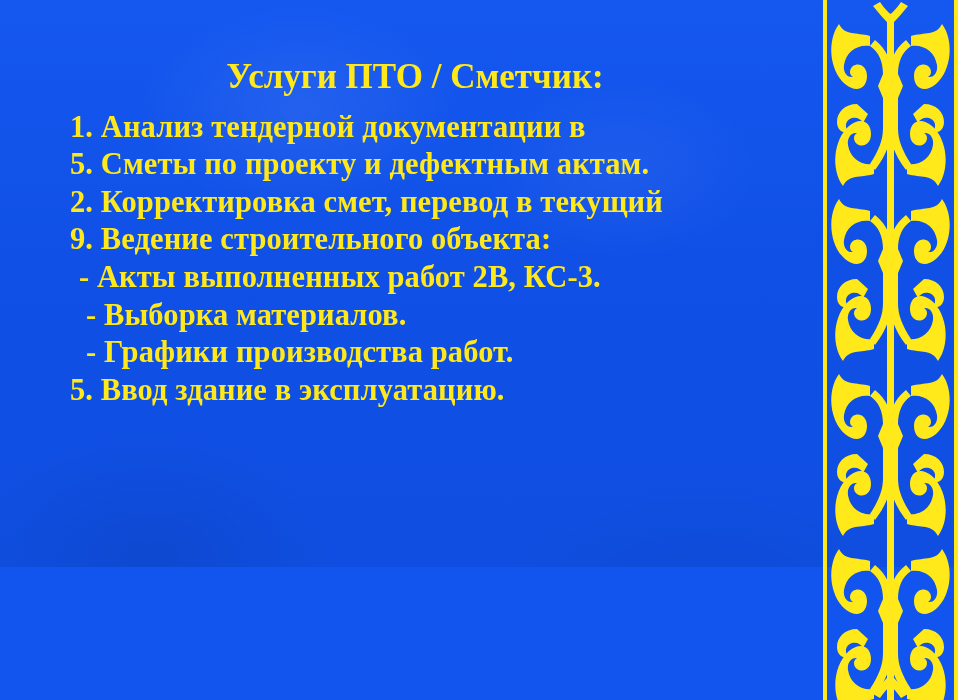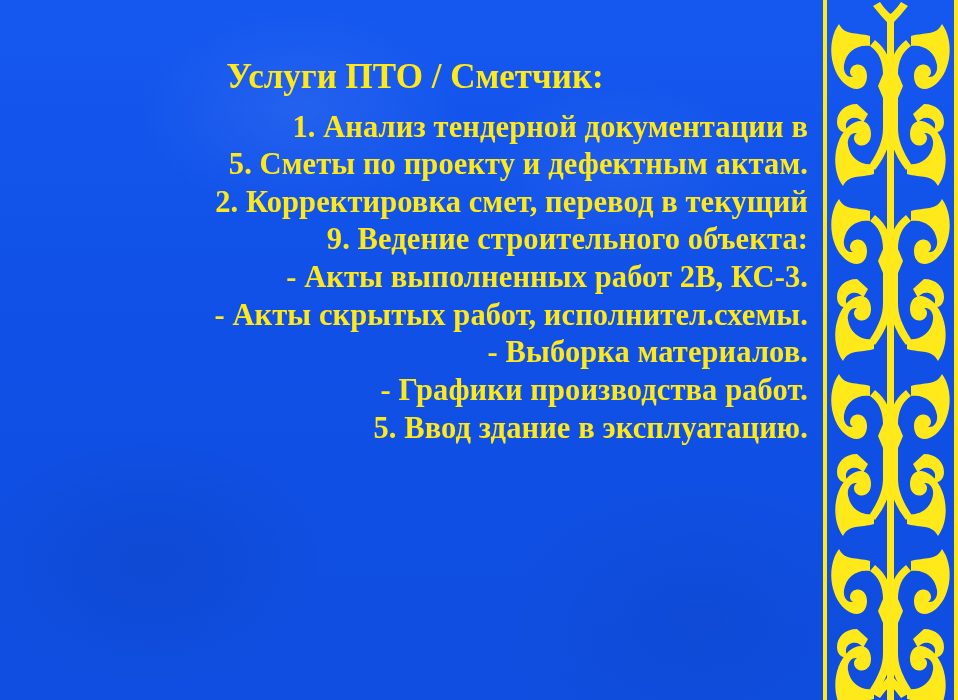--- a/index.html
+++ b/index.html
@@ -9,21 +9,21 @@
   body {
     width: 958px;
     height: 700px;
     overflow: hidden;
     font-family: "Liberation Serif", serif;
     background: #1155ee;
   }
   .slide {
     position: relative;
     width: 958px;
-    height: 700px;
+    height: 567px;
     background: #701a75;
     box-sizing: border-box;
   }
   
   .bg-texture {
     position: absolute;
     inset: 0;
     background:
       radial-gradient(ellipse 230px 150px at 300px 110px, rgba(255,255,255,0.07), rgba(255,255,255,0) 70%),
       radial-gradient(ellipse 200px 130px at 620px 170px, rgba(255,255,255,0.05), rgba(255,255,255,0) 70%),
@@ -45,24 +45,23 @@
     color: #ffe91a;
     font-size: 35px;
     font-weight: bold;
     text-align: center;
     padding-right: 60px;
     margin: 0 0 12px 0;
     line-height: 1.1;
     white-space: nowrap;
   }
   .lines {
-    margin: 12px;
+    margin: 0;
     padding: 0;
     list-style: none;
-    text-align: right;
   }
   .line {
     color: #ffe91a;
     font-size: 30.5px;
     font-weight: bold;
     line-height: 1.235;
     letter-spacing: 0.1px;
     white-space: nowrap;
   }
   .line.indent {
@@ -93,21 +92,20 @@
 
   <div class="content">
     <div class="title">Услуги ПТО / Сметчик:</div>
 
     <ul class="lines">
       <li class="line">1. Анализ тендерной документации в</li>
       <li class="line">5. Сметы по проекту и дефектным актам.</li>
       <li class="line">2. Корректировка смет, перевод в текущий</li>
       <li class="line">9. Ведение строительного объекта:</li>
       <li class="line indent">- Акты выполненных работ 2В, КС-3.</li>
-      <li class="line indent2">- Акты скрытых работ, исполнител.схемы.</li>
       <li class="line indent2">- Выборка материалов.</li>
       <li class="line indent2">- Графики производства работ.</li>
       <li class="line">5. Ввод здание в эксплуатацию.</li>
     </ul>
   </div>
 
   <div class="ornament">
     <svg viewBox="0 0 135 700" xmlns="http://www.w3.org/2000/svg" aria-hidden="true">
       <defs>
 

